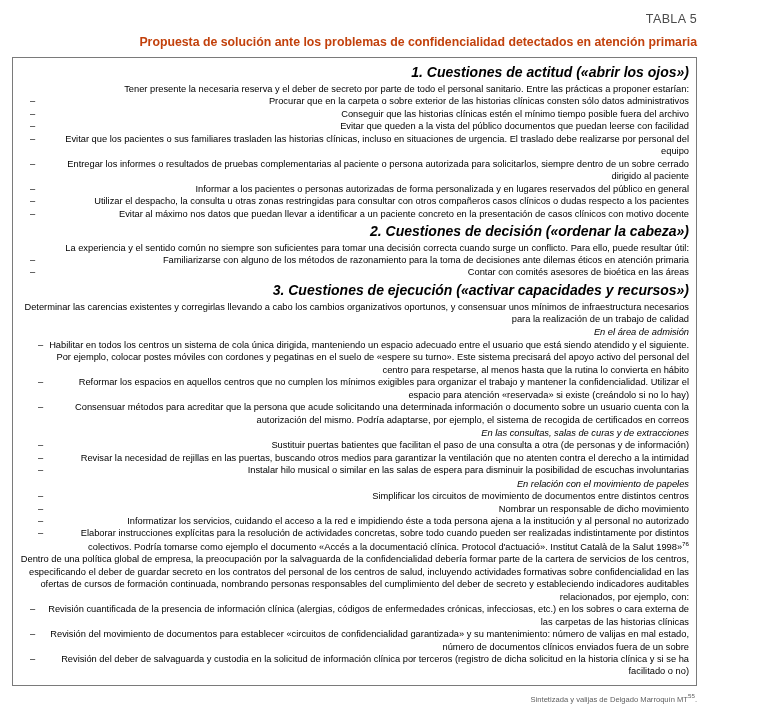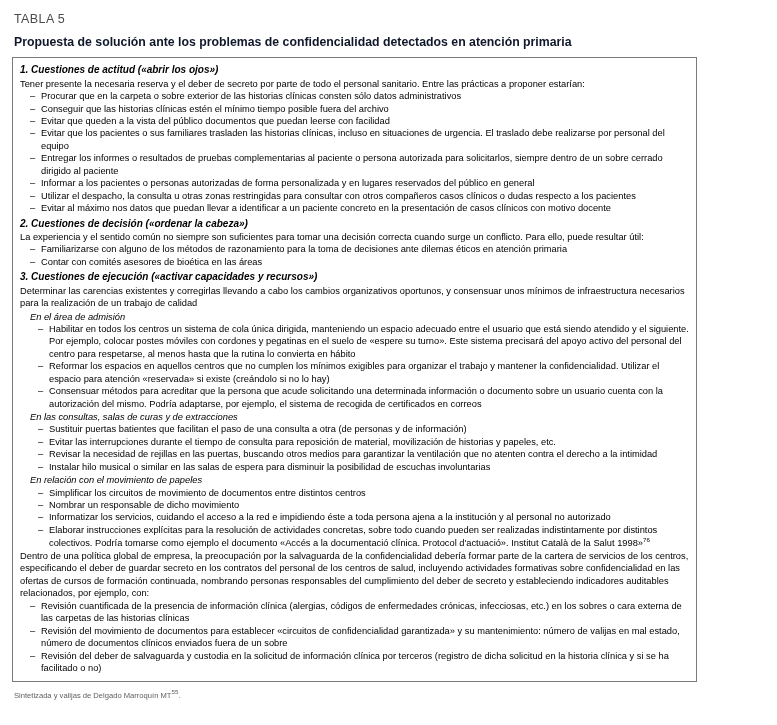--- a/index.html
+++ b/index.html
@@ -13,45 +13,46 @@
     font-family: "Liberation Sans", sans-serif;
     color: #000000;
     -webkit-font-smoothing: antialiased;
   }
   .page {
     width: 709px;
     height: 725px;
     box-sizing: border-box;
     padding: 10px 12px 0 12px;
     position: relative;
+    text-align: right;
   }
   .table-label {
     font-size: 12.5px;
     color: #4a4a4a;
     letter-spacing: 0.4px;
     margin: 2px 0 9px 2px;
   }
   .table-title {
     font-size: 12.3px;
     font-weight: bold;
-    color: #0f172a;
+    color: #c2410c;
     margin: 0 0 7px 2px;
     line-height: 1.25;
   }
   .box {
     border: 1px solid #7a7a7a;
     box-sizing: border-box;
     padding: 5px 7px 7px 7px;
     font-size: 9.3px;
     line-height: 1.33;
   }
   .sec-head {
     font-weight: bold;
     font-style: italic;
-    font-size: 10px;
+    font-size: 14px;
     margin: 2px 0 1px 0;
   }
   .sec-head.first { margin-top: 0; }
   .para {
     margin: 0 0 0 0;
     font-size: 9.3px;
     line-height: 1.34;
   }
   .sub-head {
     font-style: italic;
@@ -121,21 +122,20 @@
     <div class="sub-head">En el área de admisión</div>
     <ul class="dashes ind2">
       <li>Habilitar en todos los centros un sistema de cola única dirigida, manteniendo un espacio adecuado entre el usuario que está siendo atendido y el siguiente. Por ejemplo, colocar postes móviles con cordones y pegatinas en el suelo de «espere su turno». Este sistema precisará del apoyo activo del personal del centro para respetarse, al menos hasta que la rutina lo convierta en hábito</li>
       <li>Reformar los espacios en aquellos centros que no cumplen los mínimos exigibles para organizar el trabajo y mantener la confidencialidad. Utilizar el espacio para atención «reservada» si existe (creándolo si no lo hay)</li>
       <li>Consensuar métodos para acreditar que la persona que acude solicitando una determinada información o documento sobre un usuario cuenta con la autorización del mismo. Podría adaptarse, por ejemplo, el sistema de recogida de certificados en correos</li>
     </ul>
 
     <div class="sub-head">En las consultas, salas de curas y de extracciones</div>
     <ul class="dashes ind2">
       <li>Sustituir puertas batientes que facilitan el paso de una consulta a otra (de personas y de información)</li>
-      <li>Evitar las interrupciones durante el tiempo de consulta para reposición de material, movilización de historias y papeles, etc.</li>
       <li>Revisar la necesidad de rejillas en las puertas, buscando otros medios para garantizar la ventilación que no atenten contra el derecho a la intimidad</li>
       <li>Instalar hilo musical o similar en las salas de espera para disminuir la posibilidad de escuchas involuntarias</li>
     </ul>
 
     <div class="sub-head">En relación con el movimiento de papeles</div>
     <ul class="dashes ind2">
       <li>Simplificar los circuitos de movimiento de documentos entre distintos centros</li>
       <li>Nombrar un responsable de dicho movimiento</li>
       <li>Informatizar los servicios, cuidando el acceso a la red e impidiendo éste a toda persona ajena a la institución y al personal no autorizado</li>
       <li><span>Elaborar instrucciones explícitas para la resolución de actividades concretas, sobre todo cuando pueden ser realizadas indistintamente por distintos colectivos. Podría tomarse como ejemplo el documento «Accés a la documentació clínica. Protocol d'actuació». Institut Català de la Salut 1998»</span><sup>76</sup></li>

